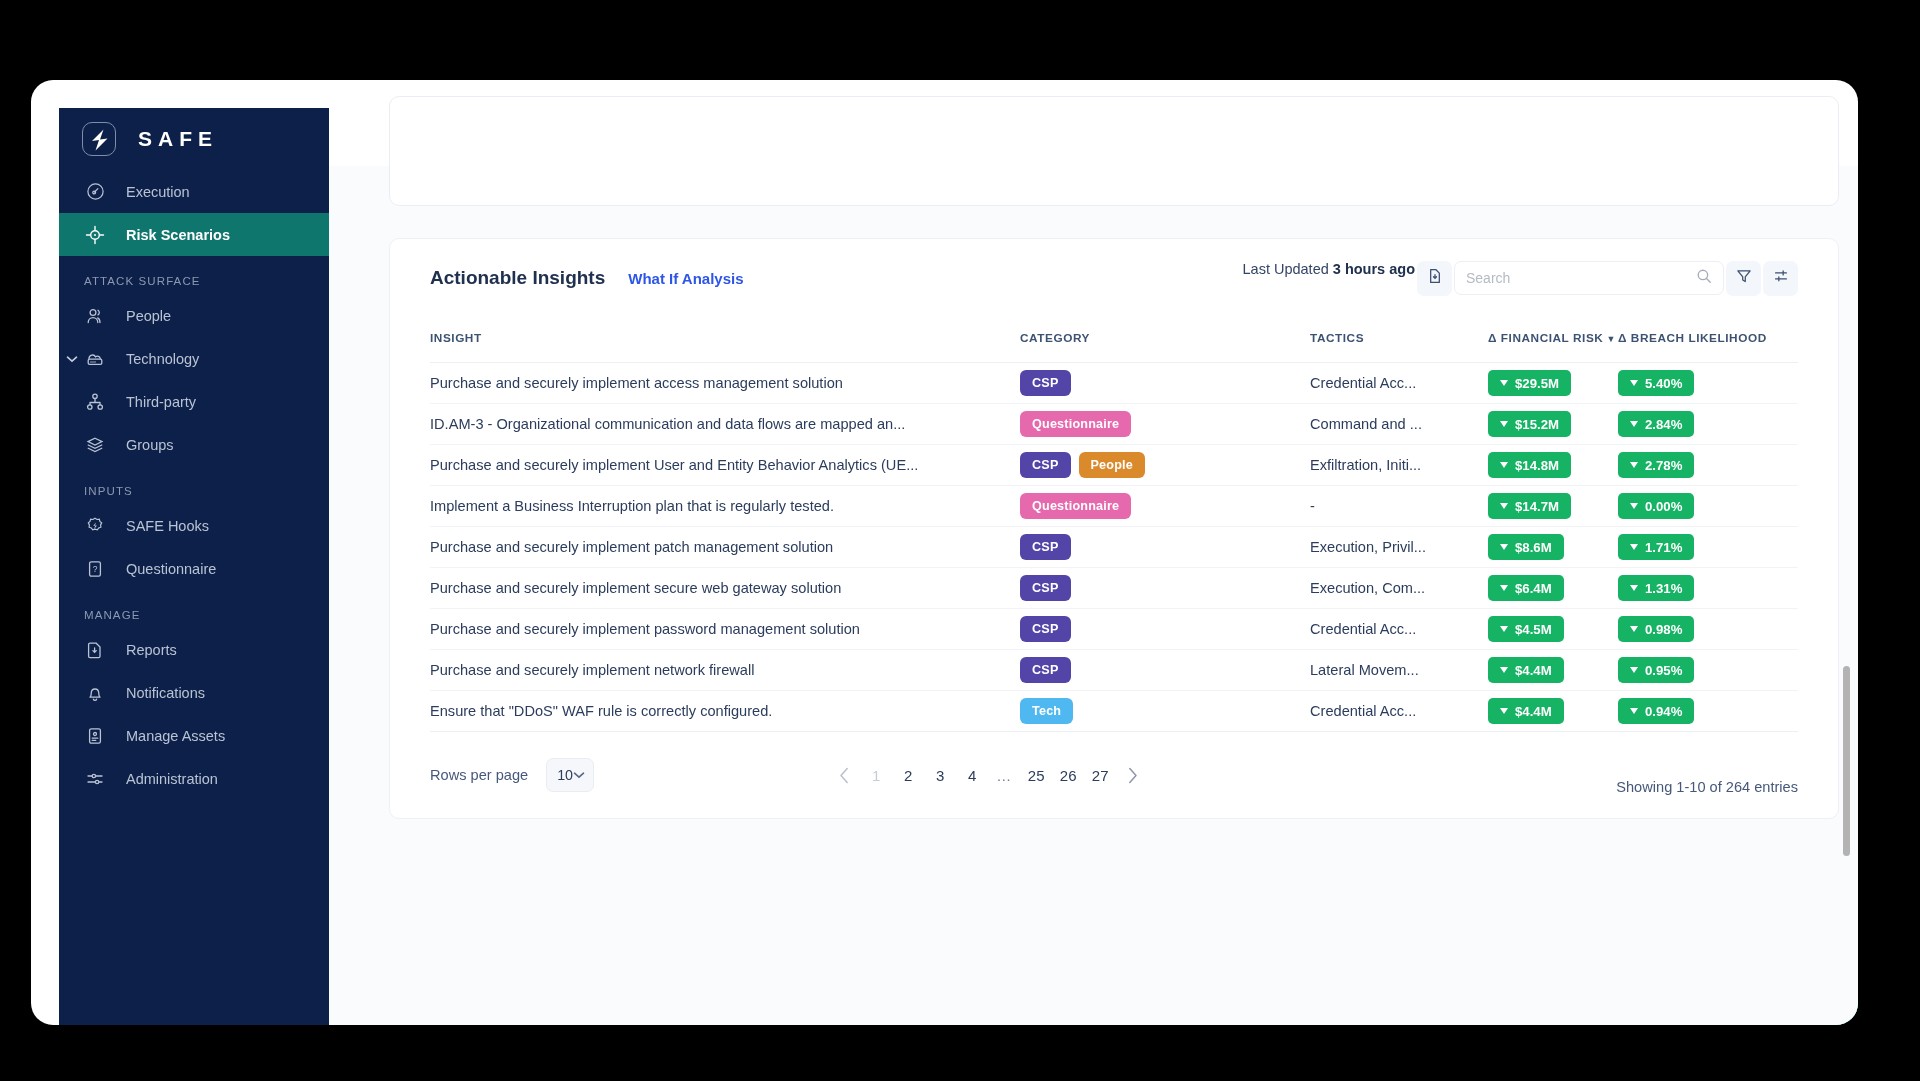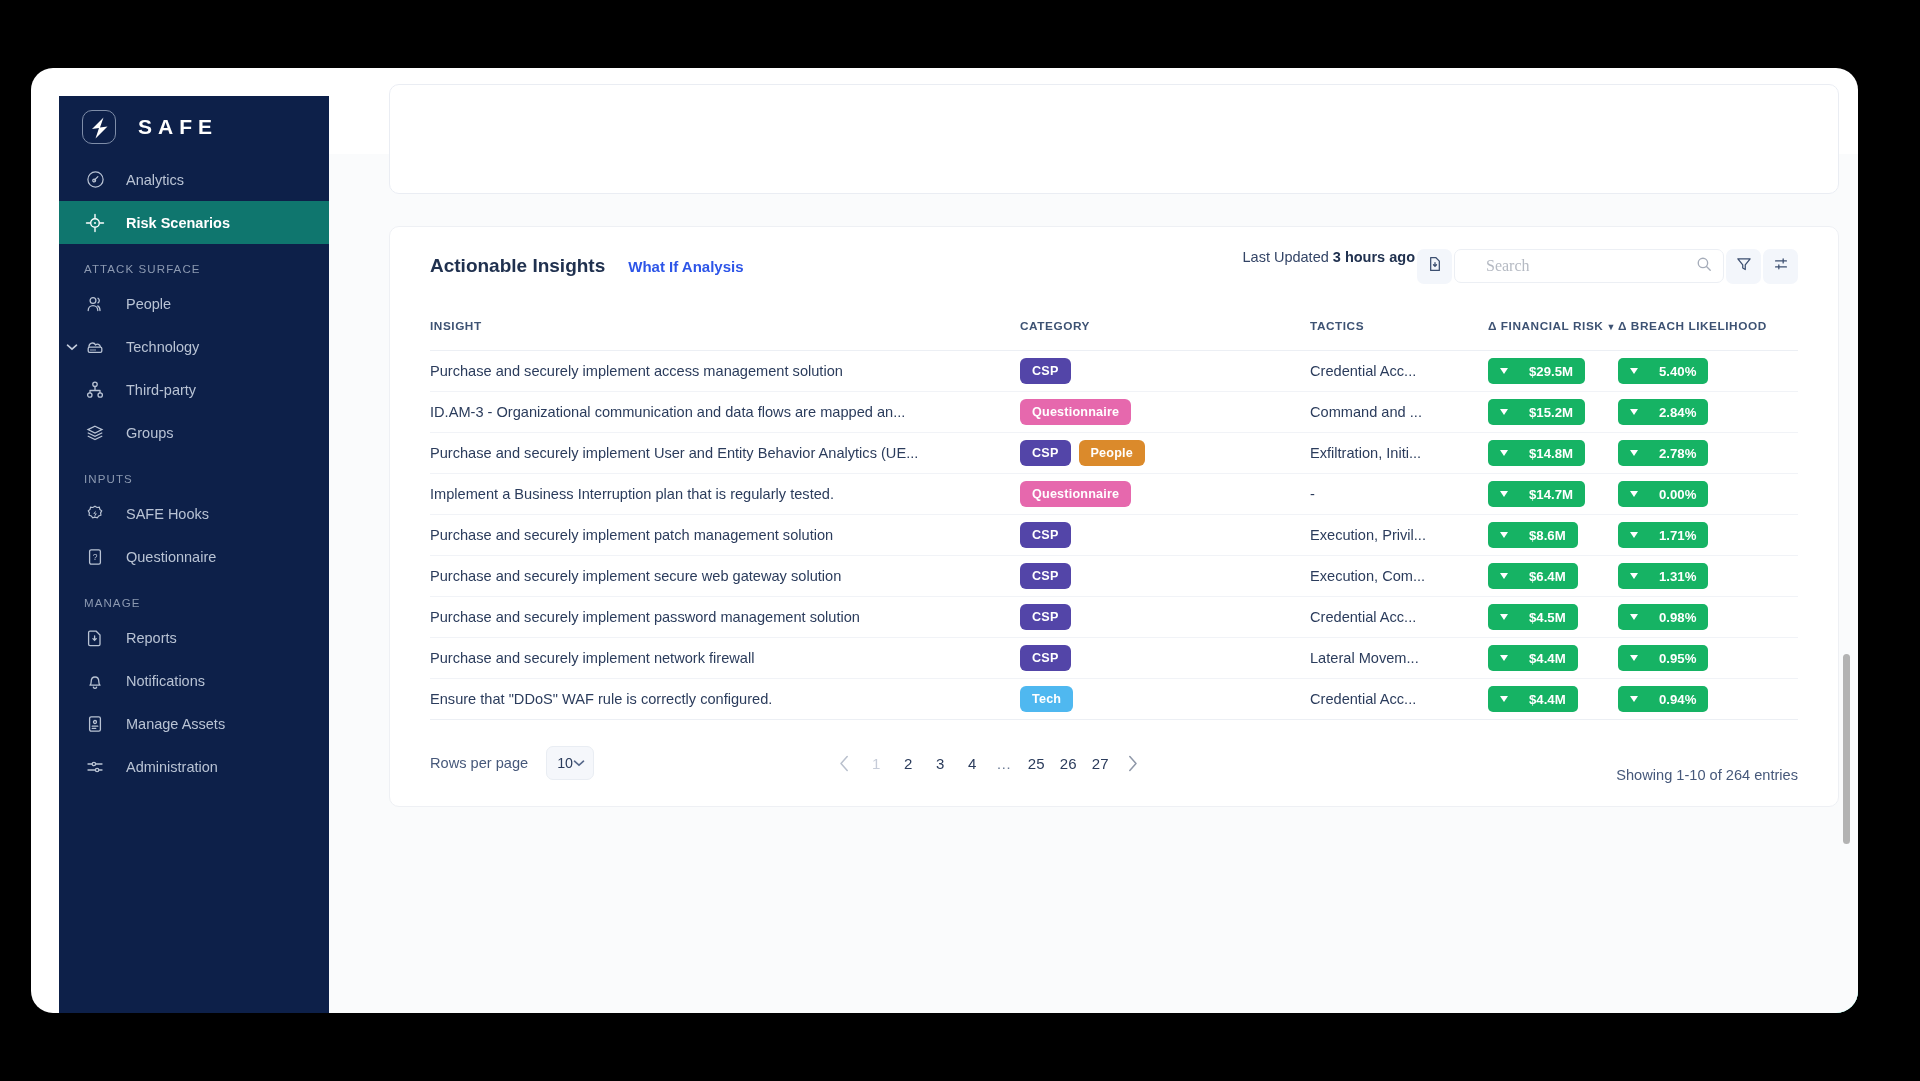--- a/index.html
+++ b/index.html
@@ -6,21 +6,21 @@
   html, body {
     width: 1920px; height: 1081px;
     background: #000000;
     font-family: "Liberation Sans", sans-serif;
     overflow: hidden;
   }
 
   
   .window {
     position: absolute;
-    left: 31px; top: 68px;
+    left: 31px; top: 80px;
     width: 1827px; height: 945px;
     background: #ffffff;
     border-radius: 22px;
     overflow: hidden;
     box-shadow: 0 4px 24px rgba(0,0,0,.25);
   }
 
   
   .sidebar {
     position: absolute;
@@ -212,22 +212,22 @@
   .tbl-search {
     width: 270px; height: 34px;
     border: 1px solid #eceff4;
     border-radius: 7px;
     display: flex; align-items: center;
     padding: 0 11px;
     background: #ffffff;
   }
   .tbl-search input {
     flex: 1; border: none; outline: none;
-    font-family: Liberation Serif, serif; font-size: 16px;
-    color: #25324b; background: transparent; margin-left: 20px;
+    font-family: Liberation Sans, sans-serif; font-size: 14px;
+    color: #25324b; background: transparent;
   }
   .tbl-search input::placeholder { color: #b5bac3; }
 
   
   table { width: 100%; border-collapse: collapse; }
   thead th {
     font-size: 11.8px;
     letter-spacing: .55px;
     color: #3d5273;
     font-weight: 700;
@@ -260,21 +260,21 @@
     height: 26px;
     padding: 0 12px;
     border-radius: 6px;
     color: #ffffff;
     font-size: 12.6px;
     font-weight: 700;
     letter-spacing: .2px;
   }
   .pill {
     display: inline-flex; align-items: center; justify-content: center;
-    gap: 21px;
+    gap: 7px;
     min-width: 72px;
     height: 26px;
     padding: 0 12px;
     border-radius: 5px;
     background: #16b364;
     color: #ffffff;
     font-size: 13.2px;
     font-weight: 700;
   }
   .pill .tri {
@@ -350,21 +350,21 @@
     </div>
 
     <div class="nav-item">
       <span class="ico">
         <svg width="19" height="19" viewBox="0 0 20 20" fill="none" stroke="#b9c3d4" stroke-width="1.3">
           <circle cx="10" cy="10" r="8"></circle>
             <path d="M12.5 7 L9 10.5" stroke-linecap="round"></path>
             <circle cx="8.6" cy="11" r="1.5"></circle>
         </svg>
       </span>
-      <span>Analytics</span>
+      <span>Execution</span>
     </div>
 
     <div class="nav-item active">
       <span class="ico">
         <svg width="20" height="20" viewBox="0 0 20 20" fill="none" stroke="#ffffff" stroke-width="1.4">
           <circle cx="10" cy="10" r="4.3"></circle>
             <circle cx="10" cy="10" r="1" fill="#fff" stroke="none"></circle>
           <path d="M10 1.5v3.2M10 15.3v3.2M1.5 10h3.2M15.3 10h3.2" stroke-linecap="round"></path>
         </svg>
       </span>

